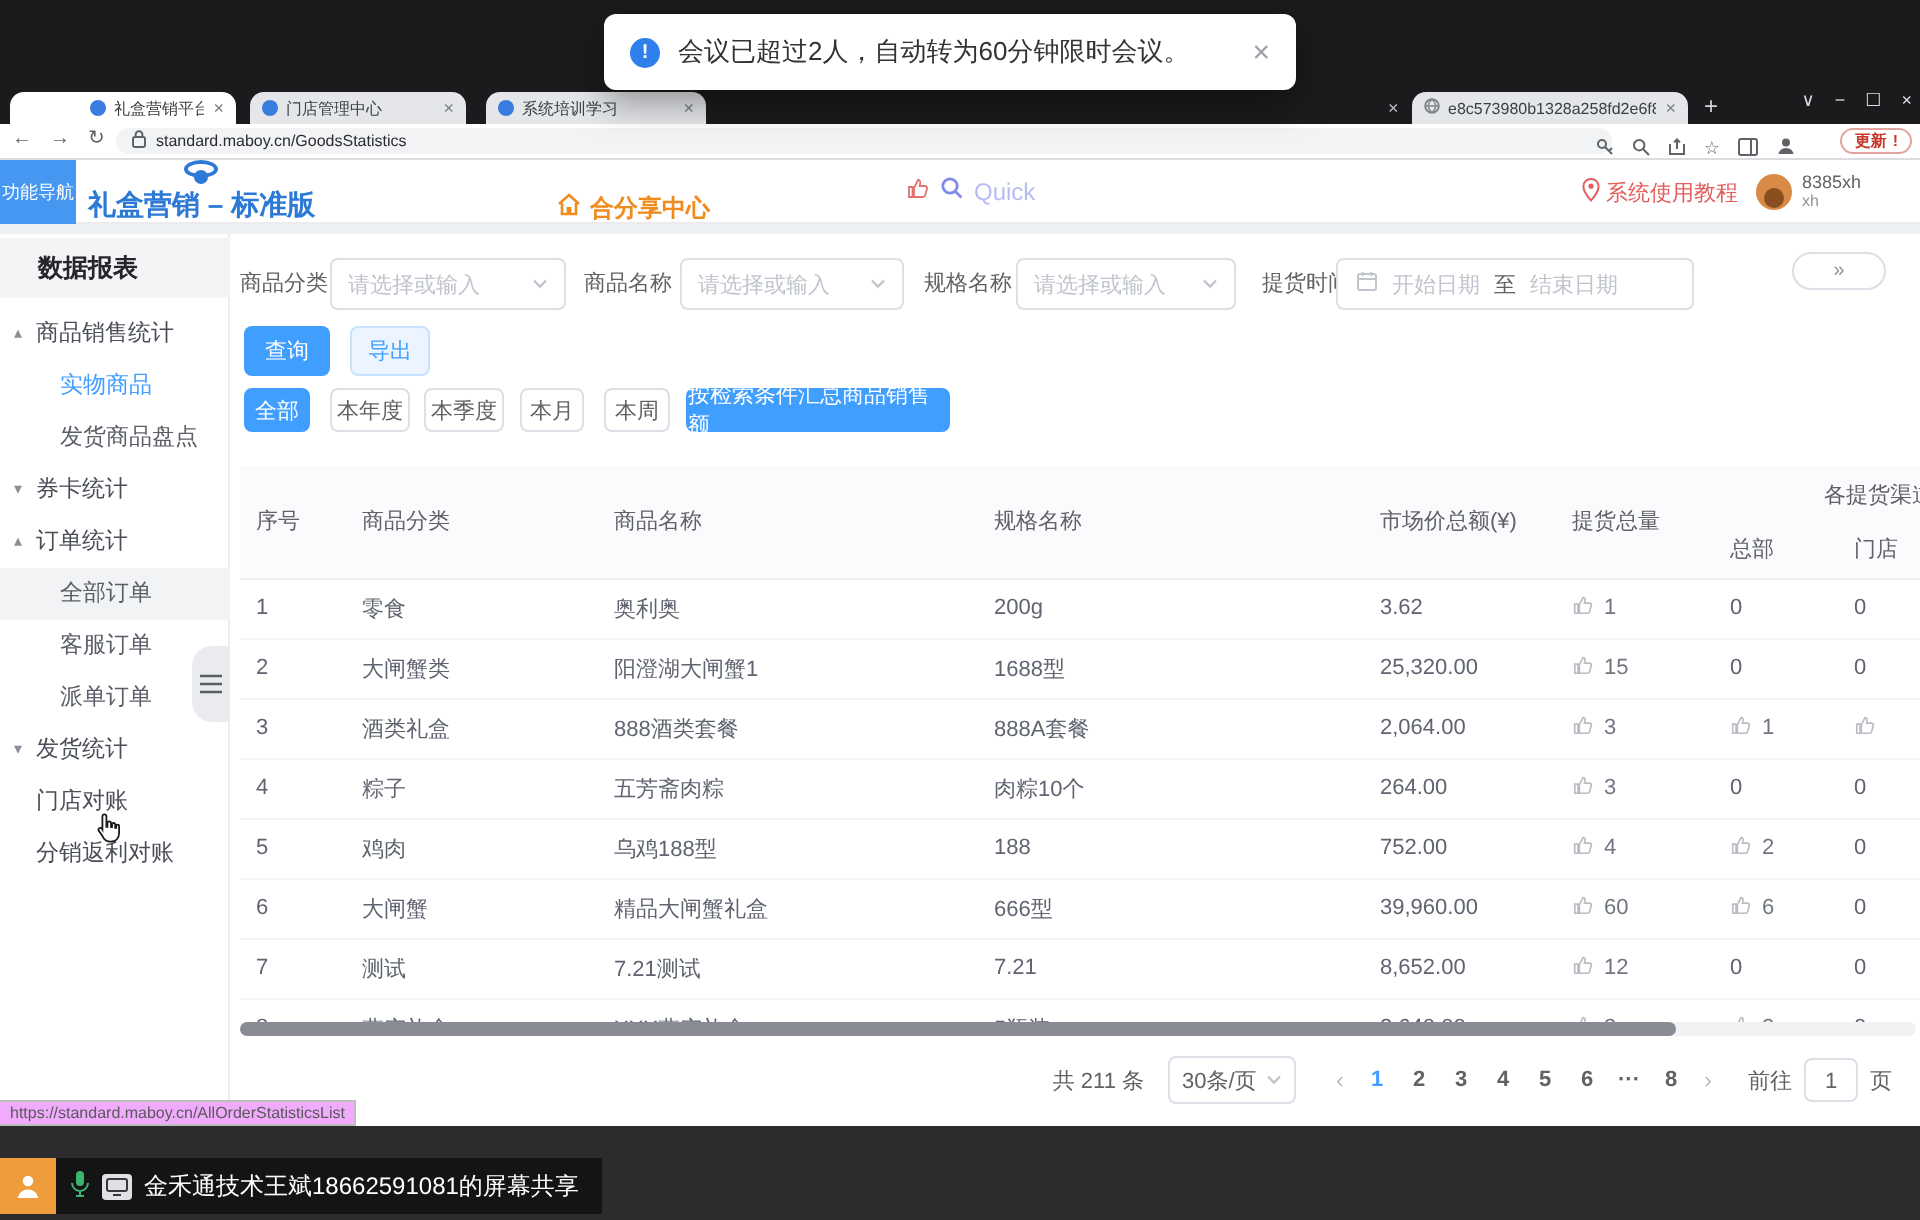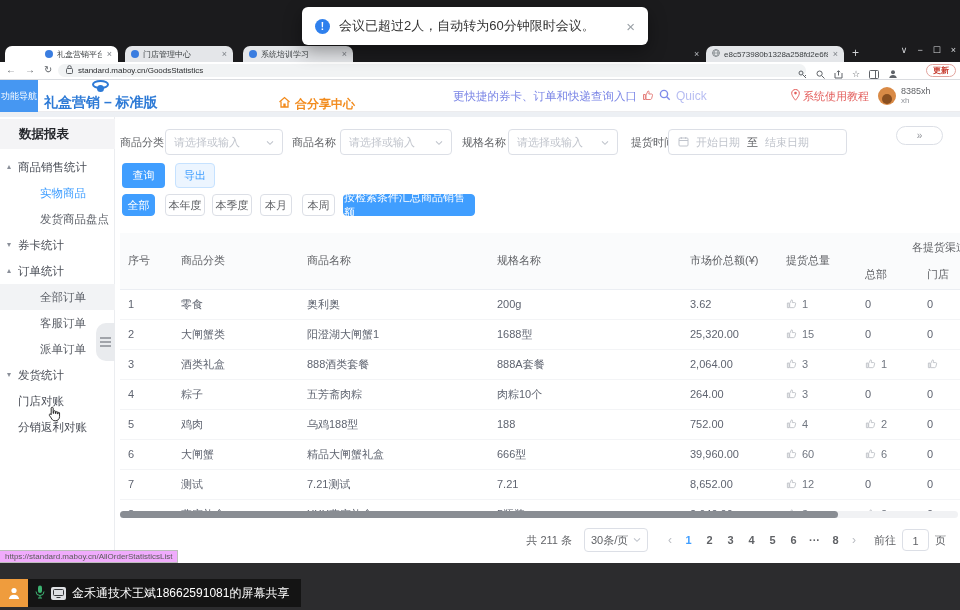--- a/index.html
+++ b/index.html
@@ -17,21 +17,21 @@
   .tab .tclose { margin-left:5px; color:#7d8187; font-size:9px; }
   .lone-close { position:absolute; left:694px; top:49px; color:#b9bcc0; font-size:9px; }
   .newtab { position:absolute; left:852px; top:46px; color:#d3d5d8; font-size:12px; }
   .winctl { position:absolute; right:4px; top:45px; display:flex; gap:10px; color:#d8dadd; font-size:9px; }
   .toolbar { position:absolute; left:0; top:62px; width:960px; height:18px; background:#fff; border-bottom:1px solid #dadce0; }
   .navbtns { position:absolute; left:6px; top:2px; color:#5f6368; font-size:10px; display:flex; gap:9px; }
   .urlbar { position:absolute; left:58px; top:2px; width:748px; height:13px; background:#f1f3f4; border-radius:7px;
             display:flex; align-items:center; gap:5px; padding:0 8px; font-size:8px; color:#2a2c2f; }
   .tb-icons { position:absolute; right:62px; top:3px; display:flex; gap:9px; align-items:center; }
   .update-pill { position:absolute; right:4px; top:2px; height:13px; border:1px solid #e2a49e; border-radius:7px;
-                 color:#c5392c; font-size:8px; font-weight:700; display:flex; align-items:center; gap:3px; padding:0 6px;flex-direction:column; }
+                 color:#c5392c; font-size:8px; font-weight:700; display:flex; align-items:center; gap:3px; padding:0 6px; }
 
   
   .app-header { position:absolute; left:0; top:80px; width:960px; height:32px; background:#fff; border-bottom:1px solid #ececee; z-index:3; }
   .nav-toggle { position:absolute; left:0; top:0; width:38px; height:32px; background:#4697f2; color:#fff;
                 font-size:9px; line-height:11px; display:flex; align-items:center; justify-content:center; text-align:center; }
   .brand-wrap { position:absolute; left:44px; top:0; height:32px; display:flex; align-items:center; gap:5px;flex-direction:column; }
   .logo { width:17px; height:17px; border-radius:50%; border:2px solid #2d7ad6; background:#fff; position:relative; }
   .logo::after { content:""; position:absolute; left:3px; top:3px; width:7px; height:7px; border-radius:50%; background:#2d7ad6; }
   .brand { color:#2d7ad6; font-weight:700; font-size:14px; }
   .share-center { position:absolute; left:278px; top:16px; height:32px; display:flex; align-items:flex-start; gap:4px;
@@ -49,21 +49,21 @@
   
   .main { position:absolute; left:0; top:112px; width:960px; height:451px; background:#fff; }
   .main-strip { position:absolute; left:0; top:0; width:960px; height:5px; background:#edf0f4; }
   .sidebar { position:absolute; left:0; top:5px; width:115px; height:446px; background:#fff; border-right:1px solid #ebedf0; }
   .side-title { position:absolute; left:0; top:2px; width:115px; height:30px; background:#f4f4f6;
                 font-weight:700; font-size:12.5px; color:#24262b; line-height:30px; padding-left:19px; }
   .side-list { position:absolute; left:0; top:37px; width:115px; }
   .side-item { height:26px; line-height:26px; font-size:11.5px; color:#4a4e57; position:relative; white-space:nowrap; }
   .side-item .arrow { position:absolute; left:7px; top:0; font-size:8px; color:#8a8f99; }
   .side-item.group, .side-item.item { padding-left:18px; }
-  .side-item.sub { padding-left:40px; color:#5a5e66; }
+  .side-item.sub { padding-left:30px; color:#5a5e66; }
   .side-item.sub.active { color:#409eff; }
   .side-item.sub.hover { background:#f2f3f5; }
   .side-handle { position:absolute; left:96px; top:206px; width:19px; height:38px; background:#e9ebee;
                  border-radius:10px 0 0 10px; display:flex; align-items:center; justify-content:center; }
 
   .content { position:absolute; left:116px; top:5px; width:844px; height:446px; background:#fff; overflow:hidden; }
   .f-label { position:absolute; top:12px; height:26px; line-height:26px; font-size:11px; color:#606266; }
   .f-select { position:absolute; top:12px; height:26px; border:1px solid #dcdfe6; border-radius:4px; background:#fff;
               display:flex; align-items:center; padding:0 8px; font-size:11px; color:#c0c4cc; }
   .f-select .ph { flex:1; overflow:hidden; white-space:nowrap; }
@@ -213,21 +213,20 @@
     </div>
     <div class="share-center">
       <span><svg width="13" height="13" viewBox="0 0 13 13">
             <path d="M1.5 6L6.5 1.5 11.5 6" fill="none" stroke="#f28b1d" stroke-width="1.3"></path>
             <path d="M3 5.5V11h7V5.5" fill="none" stroke="#f28b1d" stroke-width="1.3"></path>
             <rect x="5.3" y="7.5" width="2.4" height="3.5" fill="#f28b1d"></rect>
           </svg></span>
       <span>合分享中心</span>
     </div>
     <div class="quick-wrap">
-      <span class="quick-tip">更快捷的券卡、订单和快递查询入口</span>
       <span><svg width="12" height="12" viewBox="0 0 12 12">
             <path d="M1.5 5.5h1.8v5H1.5z M4 10.5V6l2-4c.7 0 1.3.5 1.1 1.5L6.8 5h2.7c.7 0 1.2.6 1 1.3l-.9 3.3c-.15.55-.65.9-1.2.9H4z" fill="none" stroke="#e2726e" stroke-width="0.9"></path>
           </svg></span>
       <span><svg width="12" height="12" viewBox="0 0 12 12">
             <circle cx="5" cy="5" r="3.6" fill="none" stroke="#7f8bea" stroke-width="1.4"></circle>
             <path d="M7.7 7.7l3 3" stroke="#7f8bea" stroke-width="1.4"></path>
           </svg></span>
       <span class="quick-label">Quick</span>
     </div>
     <div class="tutorial">

